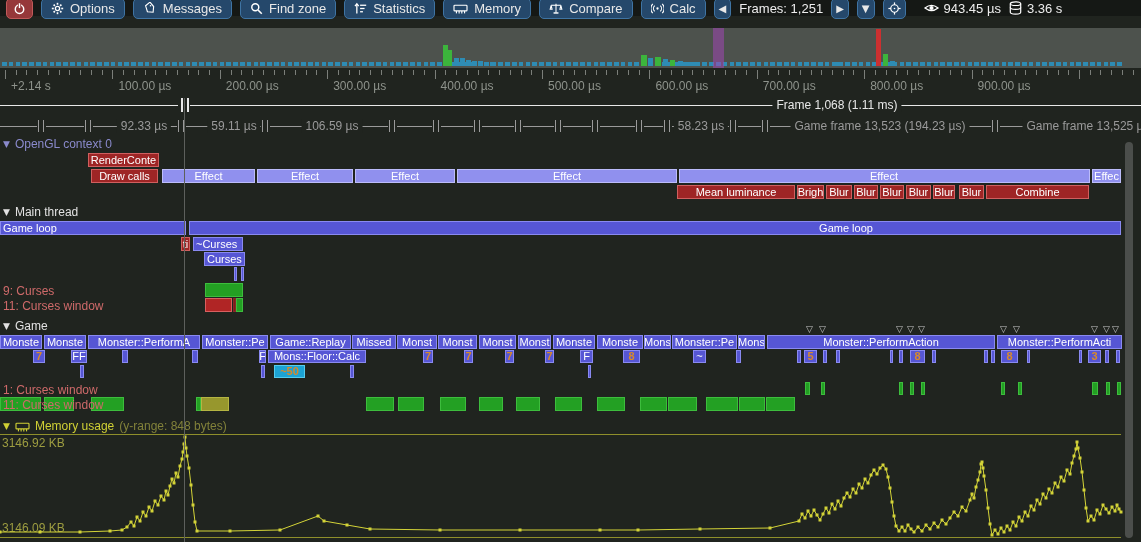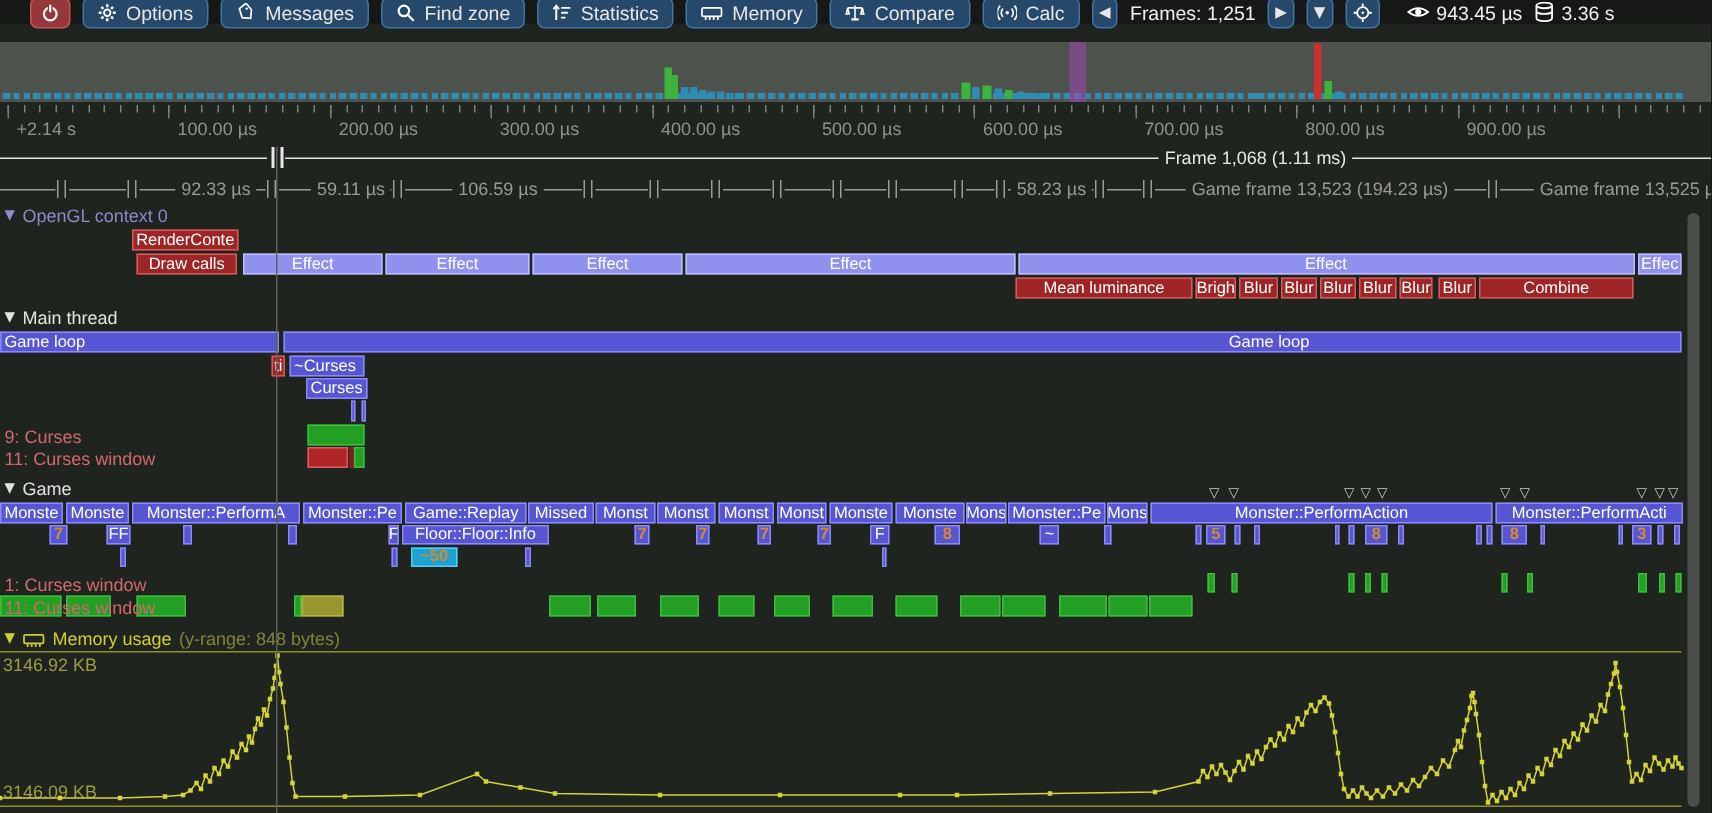--- a/index.html
+++ b/index.html
@@ -1,20 +1,20 @@
 <!DOCTYPE html>
 <html><head>
 <meta charset="utf-8">
 <style>
   html,body{margin:0;padding:0;background:#111;}
   #app{position:relative;width:1141px;height:542px;background:#20241f;overflow:hidden;
        font-family:"Liberation Sans",sans-serif;color:#e6e6e6;}
   
   #toolbar{position:absolute;left:0;top:0;width:1141px;height:16px;background:#151815;
-           display:flex;align-items:center;gap:8px;padding-left:20px;box-sizing:border-box;}
+           display:flex;align-items:center;gap:8px;padding-left:6px;box-sizing:border-box;}
   .btn{display:inline-flex;align-items:center;gap:6px;background:#25486b;border:1px solid #3f74a3;
        border-radius:5px;color:#e8e8e8;font-size:13px;height:21px;padding:0 9px;box-sizing:border-box;cursor:pointer;}
   .btn svg{flex:0 0 auto;}
   .btn-power{background:#96383a;border-color:#c05a5a;padding:0 6px;}
   .btn-sq{padding:0 4px;font-size:10px;}
   .tb-text{font-size:13px;color:#eee;}
   .tb-stat{display:inline-flex;align-items:center;gap:5px;font-size:13px;color:#eee;}
   .glyph{font-family:"DejaVu Sans",sans-serif;}
   
   #framegraph{position:absolute;left:0;top:28px;width:1141px;height:40px;background:#4d524d;overflow:hidden;}
@@ -887,21 +887,21 @@
       </div>
       <div class="zone z-p" style="left: 71px; top: 350px; width: 16px; height: 13px;">
         <span>FF</span>
       </div>
       <div class="zone z-p" style="left: 122px; top: 350px; width: 6px; height: 13px;"></div>
       <div class="zone z-p" style="left: 192px; top: 350px; width: 6px; height: 13px;"></div>
       <div class="zone z-p" style="left: 259px; top: 350px; width: 7px; height: 13px;">
         <span>F</span>
       </div>
       <div class="zone z-p" style="left: 268px; top: 350px; width: 98px; height: 13px;">
-        <span>Floor::Floor::Info</span>
+        <span>Mons::Floor::Calc</span>
       </div>
       <div class="zone z-p" style="left: 423px; top: 350px; width: 10px; height: 13px;">
         <span class="z-num">7</span>
       </div>
       <div class="zone z-p" style="left: 464px; top: 350px; width: 9px; height: 13px;">
         <span class="z-num">7</span>
       </div>
       <div class="zone z-p" style="left: 505px; top: 350px; width: 9px; height: 13px;">
         <span class="z-num">7</span>
       </div>

